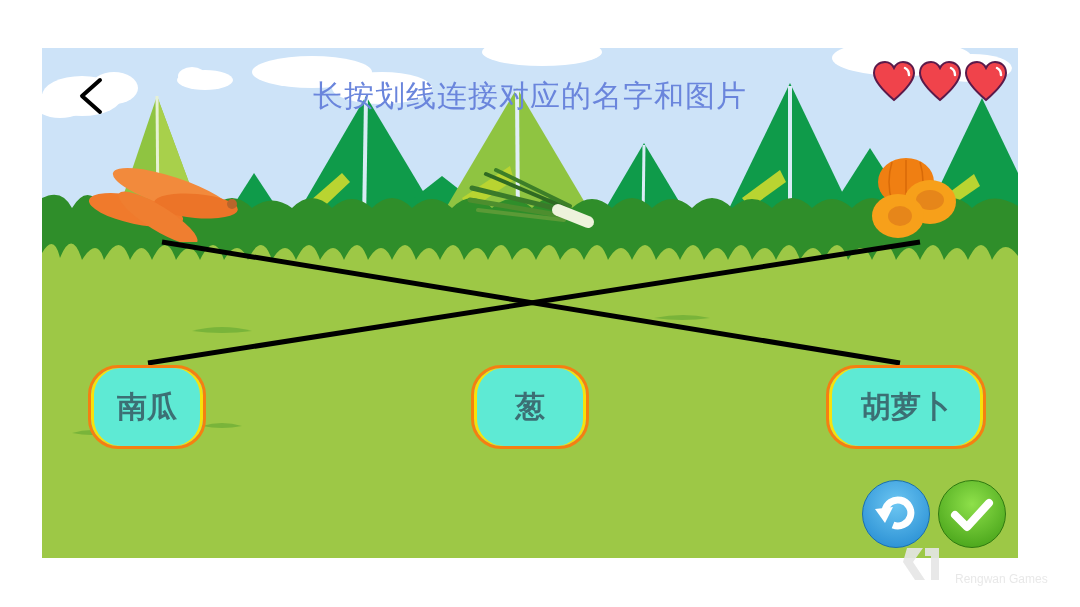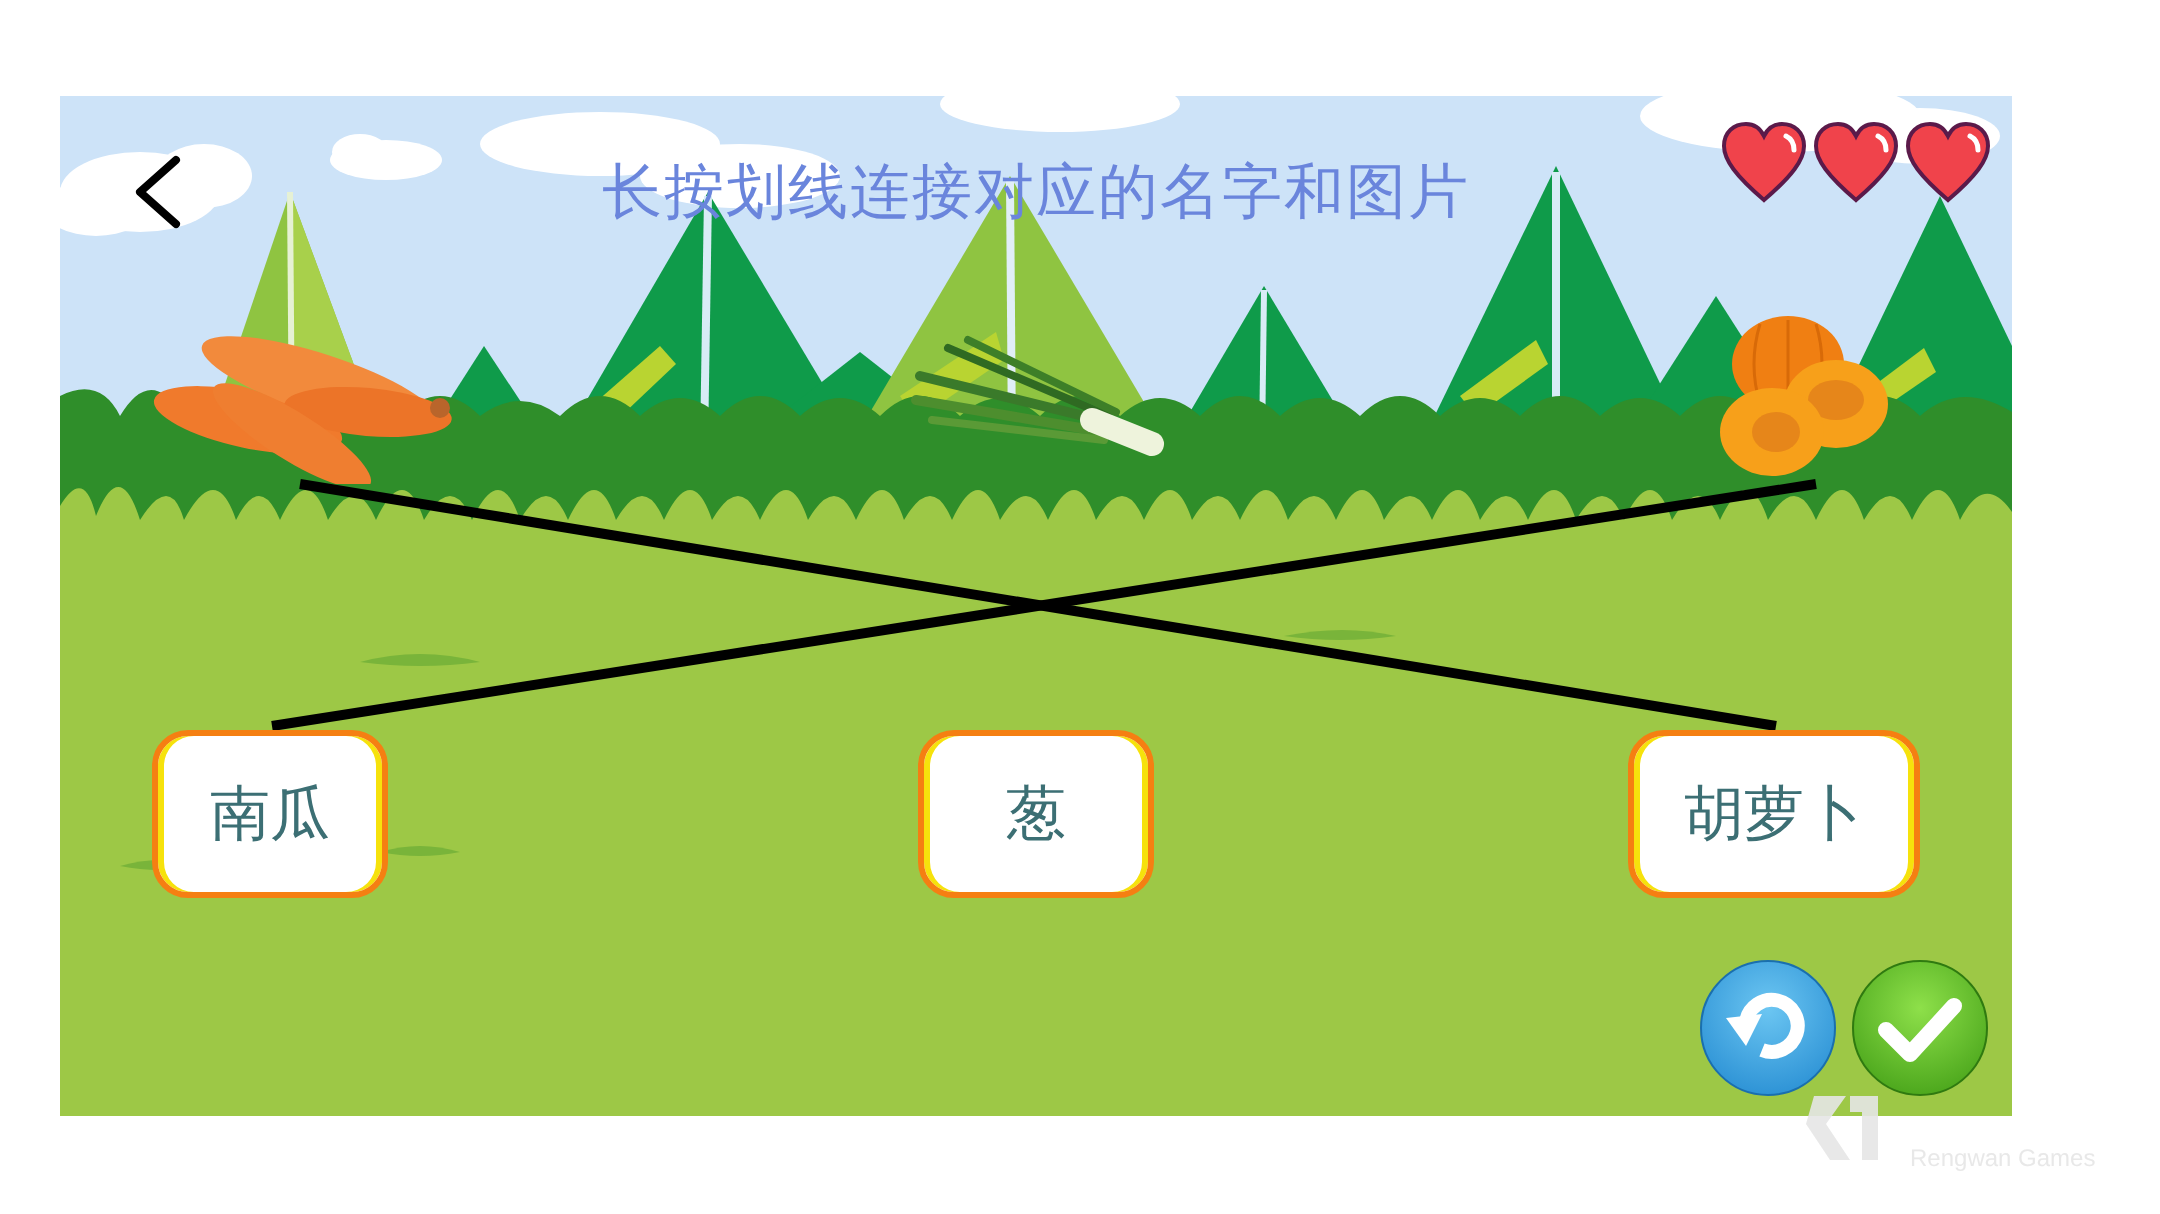--- a/index.html
+++ b/index.html
@@ -1,25 +1,25 @@
 <!DOCTYPE html>
 <html><head>
 <meta charset="utf-8">
 <style>
   html,body{margin:0;padding:0;background:#fff;}
   body{width:1080px;height:607px;position:relative;overflow:hidden;font-family:"DejaVu Sans","Liberation Sans",sans-serif;}
-  .game{position:absolute;left:30px;top:48px;width:976px;height:510px;overflow:hidden;background:#9dc846;}
+  .game{position:absolute;left:42px;top:48px;width:976px;height:510px;overflow:hidden;background:#9dc846;}
   .sky{position:absolute;left:0;top:0;width:976px;height:190px;background:#cde3f8;}
   .scene{position:absolute;left:0;top:0;}
   .title{position:absolute;left:0;width:976px;top:28px;text-align:center;font-size:30px;color:#6a85dc;letter-spacing:1px;}
   .back{position:absolute;left:30px;top:26px;width:40px;height:44px;cursor:pointer;}
   .hearts{position:absolute;left:830px;top:12px;display:flex;gap:2px;}
   .heart{width:44px;height:44px;}
   .food{position:absolute;}
-  .card{position:absolute;top:317px;height:84px;background:#ffffff;border:3px solid #f57f12;border-radius:18px;box-sizing:border-box;display:flex;align-items:center;justify-content:center;font-size:30px;color:#3c6f74;cursor:pointer;box-shadow:inset 3px 0 0 #f6e20c, inset -3px 0 0 #f6e20c;}
+  .card{position:absolute;top:317px;height:84px;background:#5eead4;border:3px solid #f57f12;border-radius:30px;box-sizing:border-box;display:flex;align-items:center;justify-content:center;font-size:30px;color:#3c6f74;cursor:pointer;box-shadow:inset 3px 0 0 #f6e20c, inset -3px 0 0 #f6e20c;font-weight:bold;}
   .btn{position:absolute;top:432px;width:66px;height:66px;border-radius:50%;cursor:pointer;}
   .watermark{position:absolute;left:903px;top:540px;width:160px;height:50px;opacity:0.9;}
   .wm-cn{position:absolute;left:48px;top:0;font-size:24px;color:#e6e6e6;letter-spacing:1px;}
   .wm-en{position:absolute;left:52px;top:32px;font-size:12px;color:#e6e6e6;font-family:"Liberation Sans",sans-serif;}
 </style>
 </head>
 <body>
 
 <div class="game">
   <div class="sky"></div>
@@ -122,21 +122,21 @@
         <path d="M33,8 q4,2 4,7" stroke="#fff" stroke-width="2.5" fill="none" stroke-linecap="round"></path>
       </svg>
     <svg class="heart" viewBox="0 0 44 44">
         <path d="M22,40 C8,28 2,20 2,13 C2,6 7,2 13,2 C17,2 20,4 22,8 C24,4 27,2 31,2 C37,2 42,6 42,13 C42,20 36,28 22,40Z" fill="#f0434b" stroke="#5b1a4a" stroke-width="2"></path>
         <path d="M33,8 q4,2 4,7" stroke="#fff" stroke-width="2.5" fill="none" stroke-linecap="round"></path>
       </svg>
   </div>
 
   <div class="card" style="left:46px;width:118px">南瓜</div>
   <div class="card" style="left:429px;width:118px">葱</div>
-  <div class="card" style="left:784px;width:146px">胡萝卜</div>
+  <div class="card" style="left:784px;width:160px">胡萝卜</div>
 
   <div class="btn" style="left:820px;background:radial-gradient(circle at 50% 35%,#6cc6f2,#1f87cf);border:1px solid #1a6fae">
     <svg width="66" height="66">
         <path d="M22,30 A13,13 0 1 1 30,44" fill="none" stroke="#fff" stroke-width="7"></path>
         <polygon points="12,28 30,26 22,42" fill="#fff"></polygon>
       </svg>
   </div>
   <div class="btn" style="left:896px;background:radial-gradient(circle at 50% 35%,#8ee04a,#3d9a12);border:1px solid #2f7a10">
     <svg width="66" height="66">
         <polyline points="16,34 28,46 50,22" fill="none" stroke="#fff" stroke-width="8" stroke-linecap="round" stroke-linejoin="round"></polyline>

